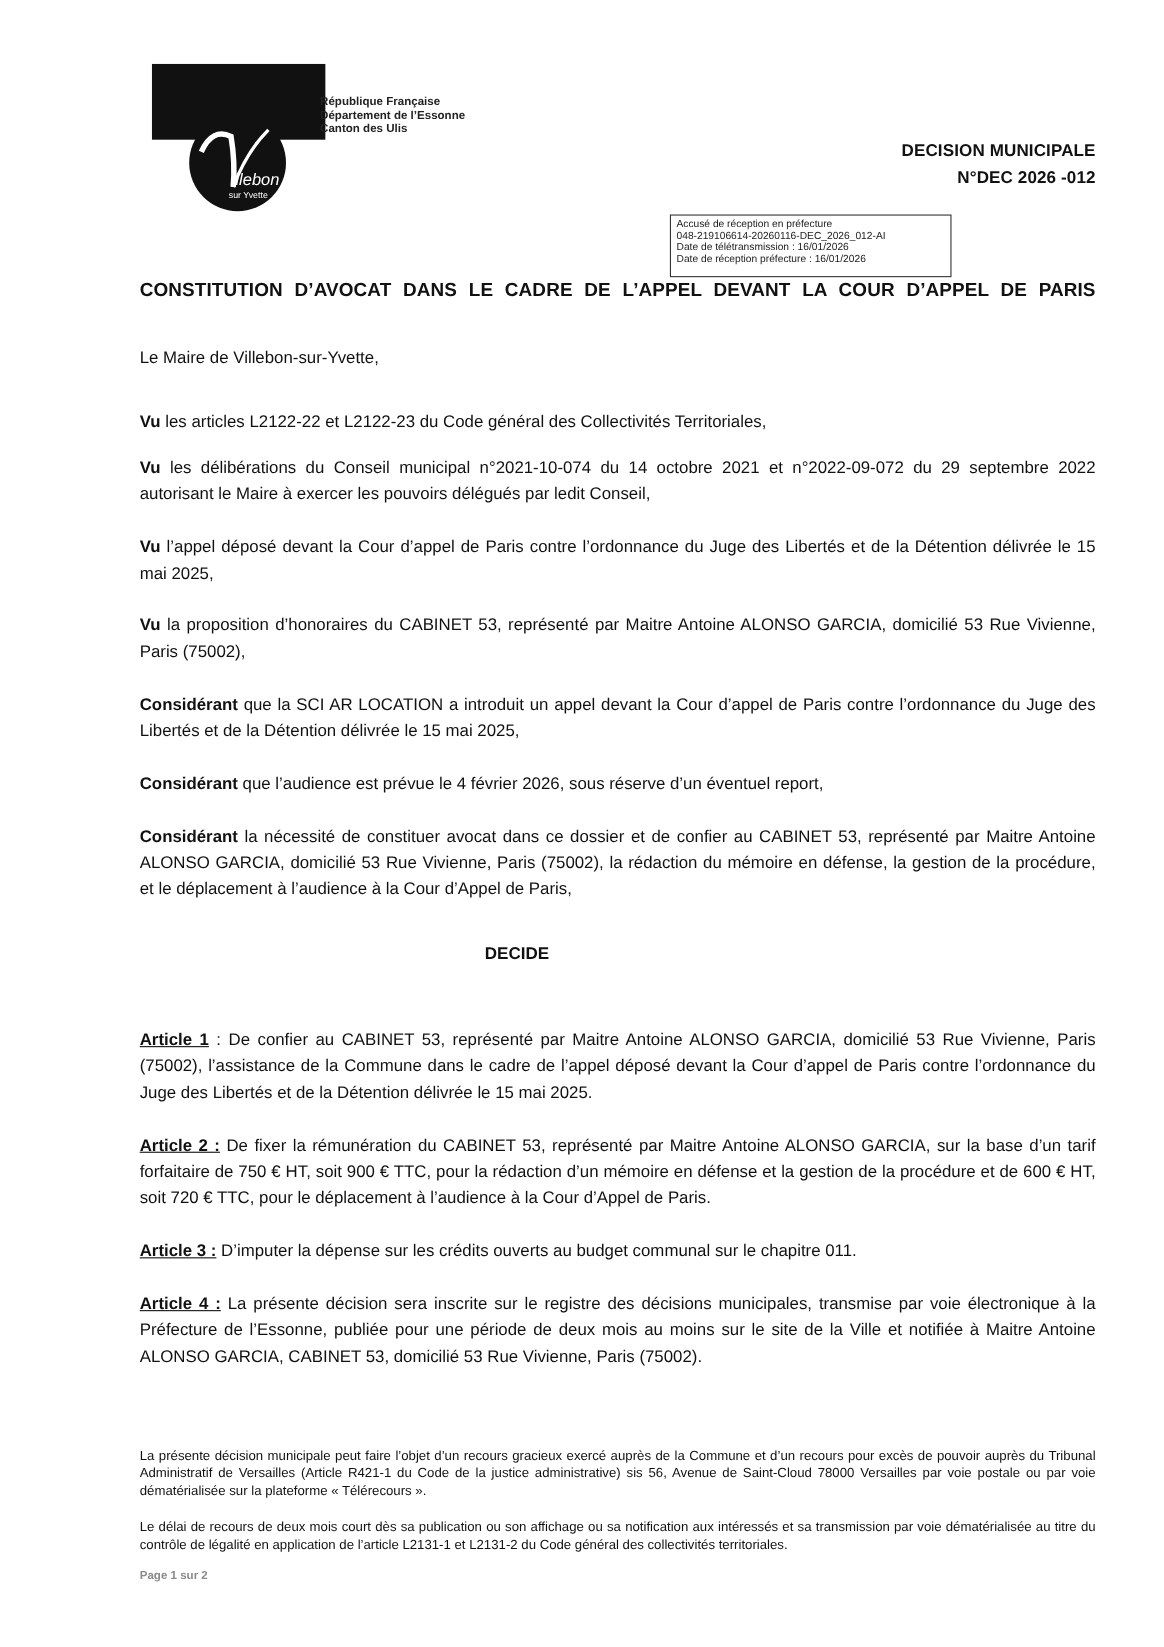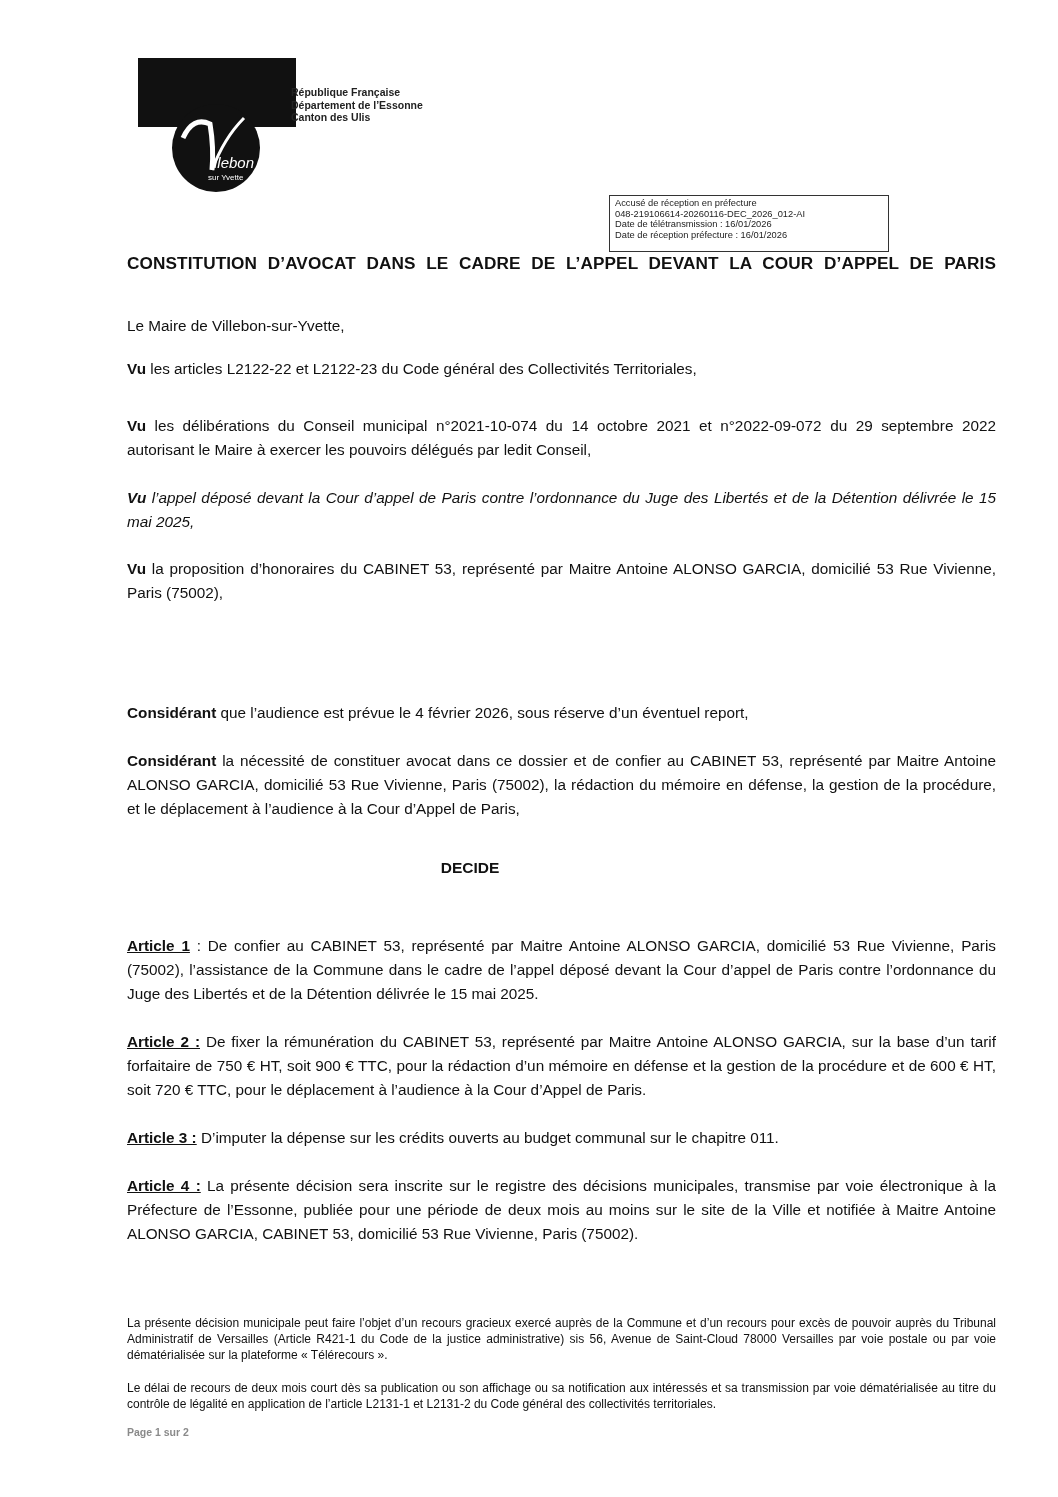--- a/index.html
+++ b/index.html
@@ -9,21 +9,21 @@
 
   
   .logo { position: absolute; left: 138px; top: 58px; width: 158px; height: 135px; }
   .logo svg { display: block; }
   .org { position: absolute; left: 291px; top: 86px; font-size: 10.5px; font-weight: bold; line-height: 12.5px; color: #222; }
   .org div { white-space: nowrap; }
 
   .decision-head { position: absolute; right: 62px; top: 126px; text-align: right; font-weight: bold;
                    font-size: 15.5px; line-height: 24px; letter-spacing: 0.1px; }
 
-  .stamp { position: absolute; left: 609px; top: 195px; width: 280px; height: 57px; border: 1px solid #333;
+  .stamp { position: absolute; left: 609px; top: 195px; width: 256px; height: 57px; border: 1px solid #333;
            box-sizing: border-box; padding: 2px 0 0 5px; font-size: 9.3px; line-height: 10.5px; color: #222; background: transparent; }
   .stamp div { white-space: nowrap; }
 
   .title { position: absolute; left: 127px; top: 250px; width: 869px; font-weight: bold; font-size: 17.2px;
            line-height: 27px; text-align: justify; text-align-last: left; letter-spacing: 0.1px; }
   .title .l1 { text-align: justify; text-align-last: justify; display: block; }
   .title .l2 { display: block; }
 
   .body { position: absolute; left: 127px; width: 869px; font-size: 15.3px; line-height: 24px; text-align: justify; }
   .body b { font-weight: bold; }
@@ -51,50 +51,57 @@
       <text x="70" y="122" fill="#fff" font-size="8" font-family="Liberation Sans, sans-serif">sur Yvette</text>
     </svg>
   </div>
 
   <div class="org">
     <div>République Française</div>
     <div>Département de l’Essonne</div>
     <div>Canton des Ulis</div>
   </div>
 
+  <div class="decision-head">
+    <div>DECISION MUNICIPALE</div>
+    <div>N°DEC 2026 -012</div>
+  </div>
 
   <div class="stamp">
     <div>Accusé de réception en préfecture</div>
     <div>048-219106614-20260116-DEC_2026_012-AI</div>
     <div>Date de télétransmission : 16/01/2026</div>
     <div>Date de réception préfecture : 16/01/2026</div>
   </div>
 
   <div class="title">
     <span class="l1">CONSTITUTION D’AVOCAT DANS LE CADRE DE L’APPEL DEVANT LA COUR D’APPEL DE PARIS</span>
   </div>
 
   <div class="body" style="top:314px;">Le Maire de Villebon-sur-Yvette,</div>
 
-  <div class="body" style="top:357px;">
+  <div class="body" style="top:372px;">
     <b>Vu</b><span> les articles L2122-22 et L2122-23 du Code général des Collectivités Territoriales,</span>
   </div>
 
   <div class="body" style="top:414px;">
     <b>Vu</b><span> les délibérations du Conseil municipal n°2021-10-074 du 14 octobre 2021 et n°2022-09-072 du 29 septembre 2022 autorisant le Maire à exercer les pouvoirs délégués par ledit Conseil,</span>
   </div>
 
-  <div class="body" style="top:486px;font-style:italic;">
+  <div class="body" style="top:486px;">
     <b>Vu</b><span> l’appel déposé devant la Cour d’appel de Paris contre l’ordonnance du Juge des Libertés et de la Détention délivrée le 15 mai 2025,</span>
   </div>
 
   <div class="body" style="top:557px;">
     <b>Vu</b><span> la proposition d’honoraires du CABINET 53, représenté par Maitre Antoine ALONSO GARCIA, domicilié 53 Rue Vivienne, Paris (75002),</span>
   </div>
 
+  <div class="body" style="top:629px;">
+    <b>Considérant</b><span> que la SCI AR LOCATION a introduit un appel devant la Cour d’appel de Paris contre l’ordonnance du Juge des Libertés et de la Détention délivrée le 15 mai 2025,</span>
+  </div>
 
   <div class="body" style="top:701px;">
     <b>Considérant</b><span> que l’audience est prévue le 4 février 2026, sous réserve d’un éventuel report,</span>
   </div>
 
   <div class="body" style="top:749px;">
     <b>Considérant</b><span> la nécessité de constituer avocat dans ce dossier et de confier au CABINET 53, représenté par Maitre Antoine ALONSO GARCIA, domicilié 53 Rue Vivienne, Paris (75002), la rédaction du mémoire en défense, la gestion de la procédure, et le déplacement à l’audience à la Cour d’Appel de Paris,</span>
   </div>
 
   <div class="decide">DECIDE</div>

